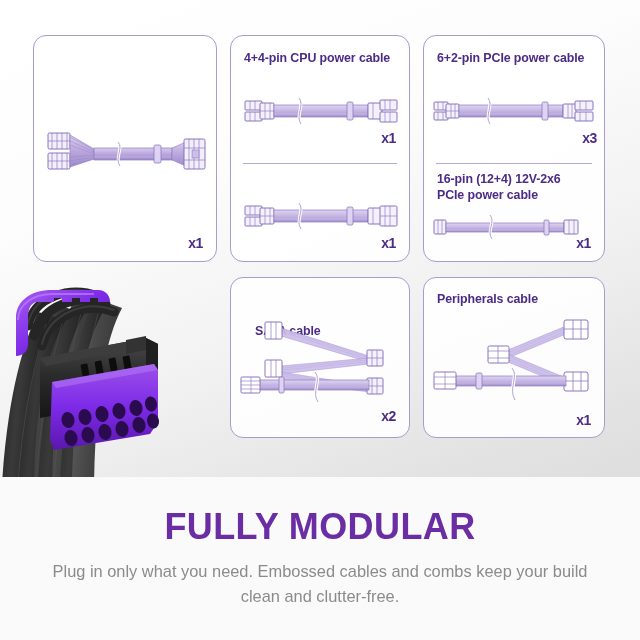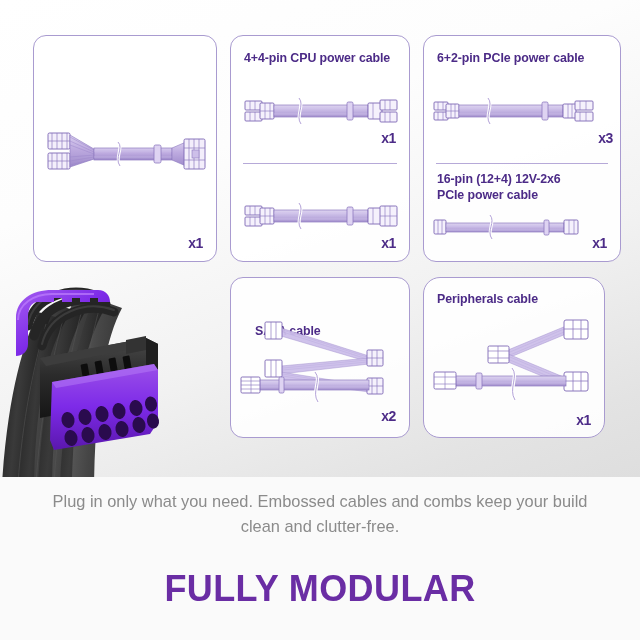--- a/index.html
+++ b/index.html
@@ -24,23 +24,23 @@
 
   
   .card {
     position: absolute;
     background: rgba(255,255,255,0.90);
     border: 1.4px solid #a99bd0;
     border-radius: 13px;
   }
   #card-atx      { left: 33px;  top: 35px;  width: 184px; height: 227px; }
   #card-cpu      { left: 230px; top: 35px;  width: 180px; height: 227px; }
-  #card-pcie     { left: 423px; top: 35px;  width: 198px; height: 227px; }
+  #card-pcie     { left: 423px; top: 35px;  width: 182px; height: 227px; }
   #card-sata     { left: 230px; top: 277px; width: 180px; height: 161px; }
-  #card-periph   { left: 423px; top: 277px; width: 182px; height: 161px; border-radius: 17px; }
+  #card-periph   { left: 423px; top: 277px; width: 182px; height: 161px; }
 
   .card-inner { position: relative; width: 100%; height: 100%; }
 
   .divider {
     position: absolute; left: 12px; right: 12px;
     height: 1.2px; background: #b6a9d8;
   }
 
   .cbl-label {
     position: absolute;
@@ -609,20 +609,20 @@
           </g>
 
           <path d="M58 110 L160 92 L164 98 L62 116 Z" fill="#b479f5" opacity="0.55"></path>
         </g>
       </svg>
     </div>
 
   </div>
 
   <div id="bottom-panel">
+    <div id="headline">FULLY MODULAR</div>
     <div id="subcopy">
       <span>Plug in only what you need. Embossed cables and combs keep</span>
       <span>your build clean and clutter-free.</span>
     </div>
-    <div id="headline">FULLY MODULAR</div>
   </div>
 
 </div>
 
 </body></html>

